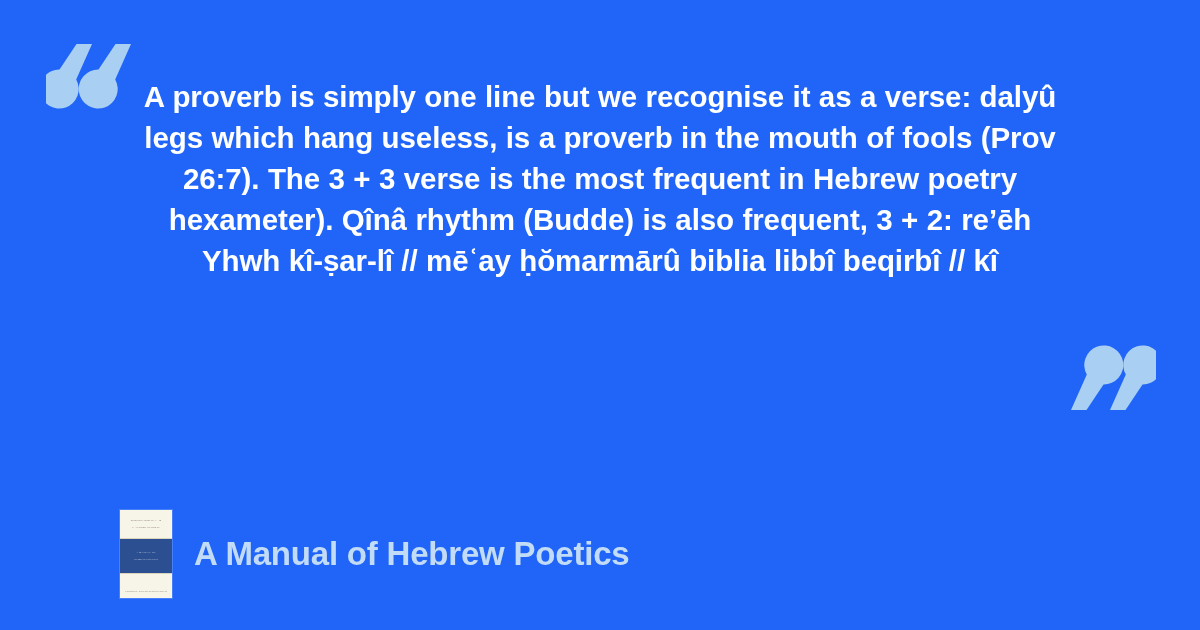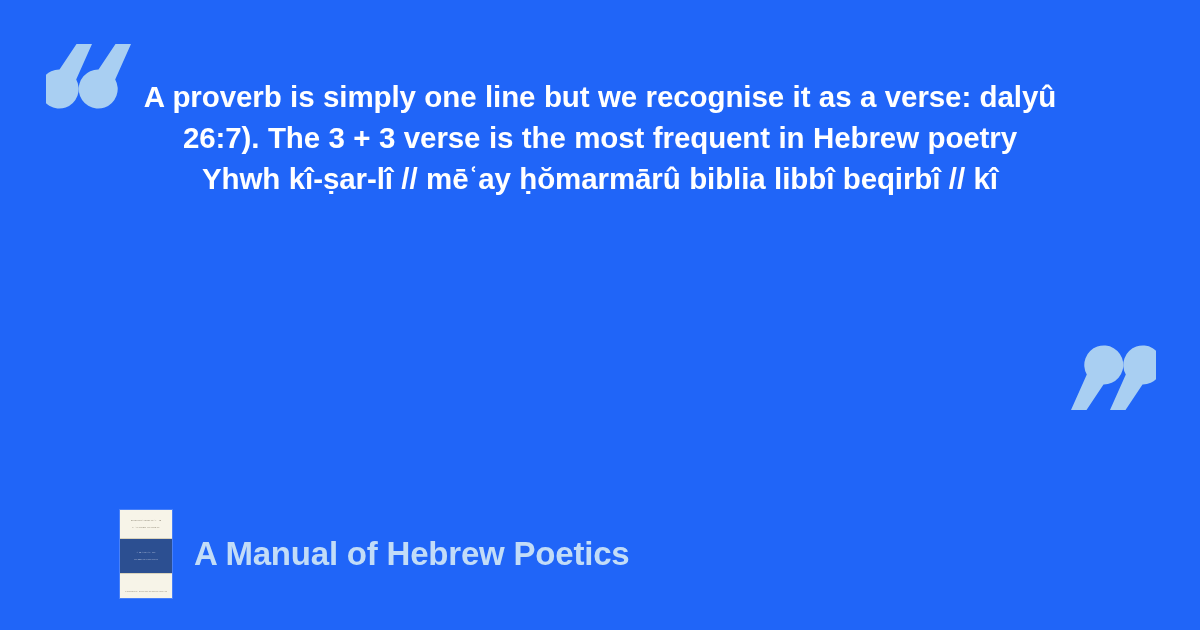--- a/index.html
+++ b/index.html
@@ -155,21 +155,23 @@
     <svg width="86" height="70" viewBox="0 0 86 70" xmlns="http://www.w3.org/2000/svg" aria-hidden="true">
       <g fill="#a9cff2">
         <path d="M30.5 0 L13.5 25.5 A19.5 19.5 0 1 0 30.2 35.4 L30.2 35.4 L46 0 Z"></path>
         <path d="M69.5 0 L52.5 25.5 A19.5 19.5 0 1 0 69.2 35.4 L69.2 35.4 L85 0 Z"></path>
       </g>
     </svg>
   </span>
 
   <div class="quote-body">
     <p class="quote-text">A proverb is simply one line but we recognise it as a verse: dalyû</p>
+    <p class="quote-text">legs which hang useless, is a proverb in the mouth of fools (Prov</p>
     <p class="quote-text">26:7). The 3 + 3 verse is the most frequent in Hebrew poetry</p>
+    <p class="quote-text">hexameter). Qînâ rhythm (Budde) is also frequent, 3 + 2: re’ēh</p>
     <p class="quote-text">Yhwh kî-ṣar-lî // mēʿay ḥŏmarmārû biblia libbî beqirbî // kî</p>
   </div>
 
   <span class="quote-mark quote-close">
     <svg width="86" height="70" viewBox="0 0 86 70" xmlns="http://www.w3.org/2000/svg" aria-hidden="true">
       <g fill="#a9cff2" transform="rotate(180 43 35)">
         <path d="M30.5 0 L13.5 25.5 A19.5 19.5 0 1 0 30.2 35.4 L30.2 35.4 L46 0 Z"></path>
         <path d="M69.5 0 L52.5 25.5 A19.5 19.5 0 1 0 69.2 35.4 L69.2 35.4 L85 0 Z"></path>
       </g>
     </svg>

